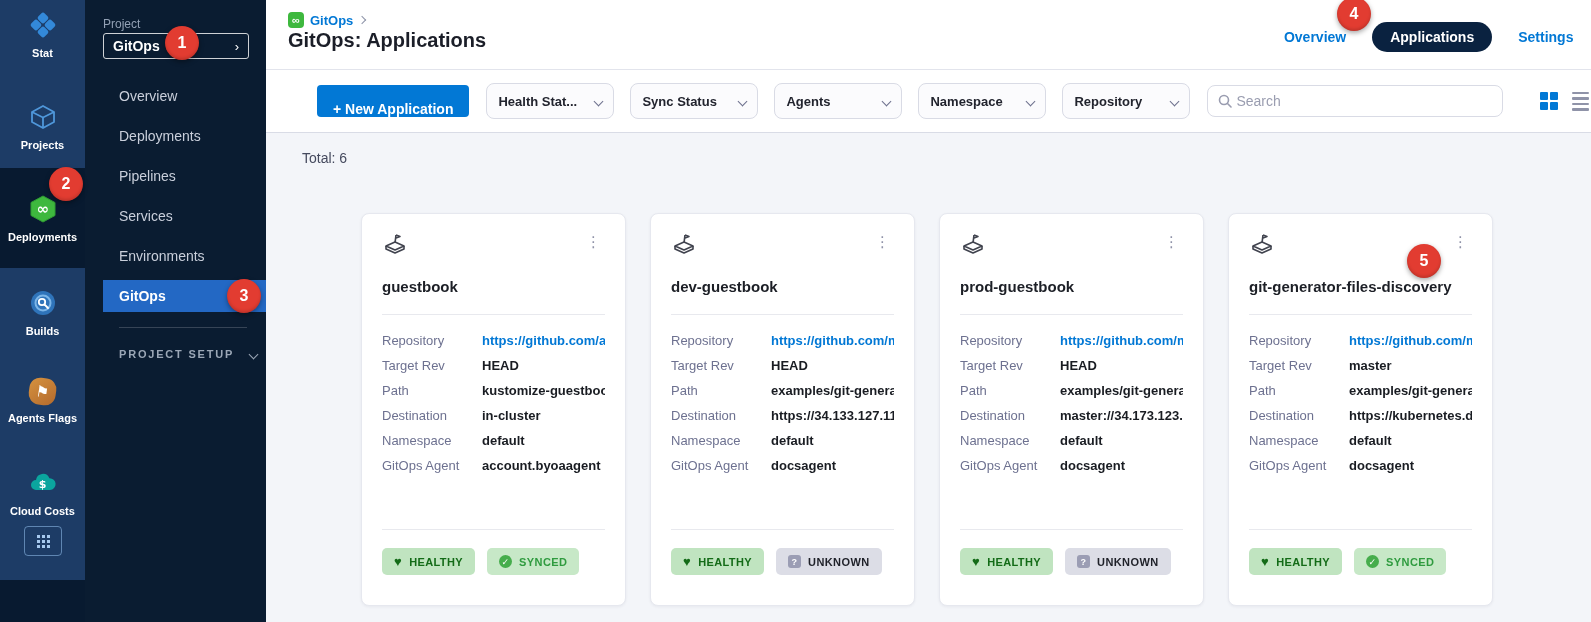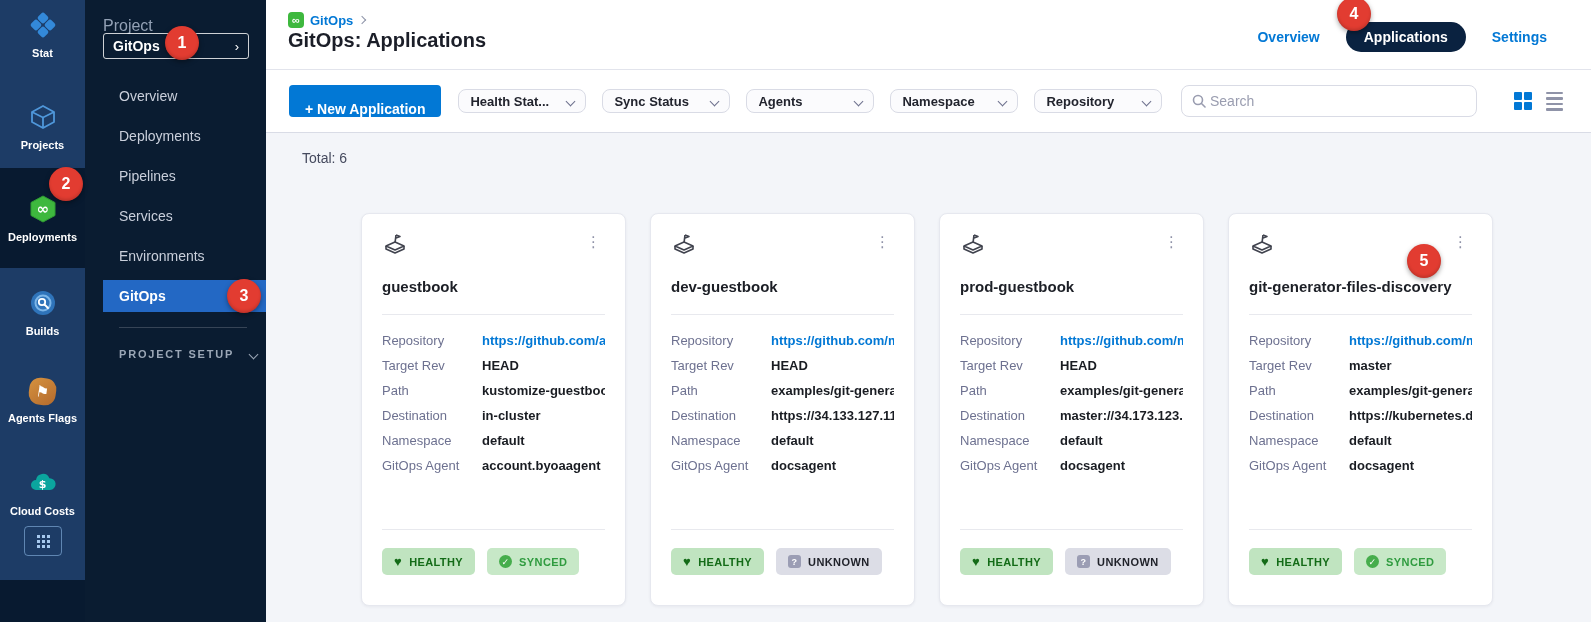--- a/index.html
+++ b/index.html
@@ -14,21 +14,21 @@
   .rail-item { position:absolute; left:0; right:0; display:flex; flex-direction:column; align-items:center; gap:7px; cursor:pointer; }
   .rail-item .lbl { color:#fff; font-size:11px; font-weight:700; white-space:nowrap; }
   .hexwrap, .iconbox { width:30px; height:30px; display:flex; align-items:center; justify-content:center; }
   .ff-squircle { width:27px; height:27px; background:linear-gradient(135deg,#d6923f,#b36a2d); border-radius:40%; transform:rotate(8deg); display:flex; align-items:center; justify-content:center; color:#fff; font-size:15px; }
   .apps-btn { position:absolute; top:526px; left:24px; width:38px; height:30px; border:1px solid rgba(150,195,240,.55); border-radius:4px; display:flex; align-items:center; justify-content:center; cursor:pointer; }
   .dotgrid { display:grid; grid-template-columns:repeat(3,3px); grid-gap:2px; }
   .dotgrid i { width:3px; height:3px; background:#a6c9ef; display:block; }
 
   
   .sidenav { position:relative; width:181px; flex:0 0 181px; background:#0a1c31; }
-  .proj-label { position:absolute; top:17px; left:18px; font-size:16px; color:#93a1b5;text-align:right; }
+  .proj-label { position:absolute; top:17px; left:18px; font-size:12px; color:#93a1b5;text-align:right; }
   .proj-select { position:absolute; top:33px; left:18px; width:146px; height:26px; border:1px solid rgba(255,255,255,.8); border-radius:3px; display:flex; align-items:center; justify-content:space-between; padding:0 9px; cursor:pointer; }
   .proj-select .pname { color:#fff; font-size:14px; font-weight:700; }
   .proj-select .chev-r { color:#fff; font-size:13px; }
   .nav-items { position:absolute; top:76px; left:0; right:0; }
   .nav-item { height:40px; display:flex; align-items:center; margin-left:18px; padding-left:16px; font-size:14px; color:#c9cfdb; cursor:pointer; }
   .nav-item.active { background:#2368c4; color:#fff; font-weight:600; height:32px; margin-top:4px; margin-bottom:4px; }
   .nav-div { position:absolute; top:327px; left:34px; width:128px; border-top:1px solid rgba(255,255,255,.18); }
   .proj-setup { position:absolute; top:348px; left:34px; display:flex; align-items:center; gap:16px; cursor:pointer;text-align:right; }
   .proj-setup .ps-lbl { font-size:11px; font-weight:700; letter-spacing:1.8px; color:#9ba7b6; }
   .chev { width:7px; height:7px; border-right:1.6px solid #9ba7b6; border-bottom:1.6px solid #9ba7b6; transform:rotate(45deg); display:inline-block; }
@@ -39,22 +39,22 @@
   .crumb { display:flex; align-items:center; gap:6px; }
   .crumb-ico { width:16px; height:16px; border-radius:4px; background:#3eb83e; color:#fff; font-size:11px; font-weight:700; display:flex; align-items:center; justify-content:center; line-height:1; }
   .crumb-link { font-size:13px; font-weight:700; color:#0278d5; cursor:pointer; }
   .chev-crumb { width:6px; height:6px; border-right:1.6px solid #8d93a8; border-bottom:1.6px solid #8d93a8; transform:rotate(-45deg); }
   .page-title { margin-top:1px; font-size:20px; font-weight:700; color:#1b1e28; }
   .tabs { position:absolute; right:44px; top:22px; display:flex; align-items:center; gap:26px; }
   .tab-link { font-size:14px; font-weight:600; color:#0278d5; cursor:pointer; }
   .tab-pill { background:#0a2240; border-radius:16px; padding:7px 18px; color:#fff; font-size:14px; font-weight:700; cursor:pointer; }
 
   .toolbar { height:63px; background:#fff; border-bottom:1px solid #d9dce6; display:flex; align-items:center; padding:0 28px 0 23px; gap:17px; }
-  .btn-new { height:30px; padding:16px 16px; background:#0278d5; border:none; border-radius:4px; color:#fff; font-size:14px; font-weight:600; font-family:inherit; cursor:pointer; white-space:nowrap; }
-  .filter { width:128px; height:24px; border:1px solid #d9dbe5; border-radius:8px; background:#fbfbfd; display:flex; align-items:center; justify-content:space-between; padding:0 11px; cursor:pointer; }
+  .btn-new { height:30px; padding:16px 16px; background:#0278d5; border:none; border-radius:4px; color:#fff; font-size:14px; font-weight:600; font-family:inherit; cursor:pointer; white-space:nowrap;margin-left:28px; }
+  .filter { width:128px; height:36px; border:1px solid #d9dbe5; border-radius:8px; background:#fbfbfd; display:flex; align-items:center; justify-content:space-between; padding:0 11px; cursor:pointer; }
   .filter + .filter { margin-left:-1px; }
   .filter .f-lbl { font-size:13px; font-weight:600; color:#22242e; white-space:nowrap; }
   .filter .chev { border-color:#6d708d; }
   .search-wrap { margin-left:auto; width:296px; height:32px; border:1px solid #d9dbe5; border-radius:8px; background:#fff; display:flex; align-items:center; padding:0 10px; gap:4px; }
   .search-wrap input { border:none; outline:none; flex:1; font-size:14px; font-family:inherit; color:#33364a; background:transparent; }
   .search-wrap input::placeholder { color:#9a9db0; }
   .view-toggles { display:flex; align-items:center; gap:14px; margin-left:20px; }
   .grid-ico { display:grid; grid-template-columns:8px 8px; grid-gap:2px; cursor:pointer; }
   .grid-ico i { width:8px; height:8px; background:#0278d5; display:block; border-radius:1px; }
   .list-ico { display:flex; flex-direction:column; gap:3px; cursor:pointer; }

